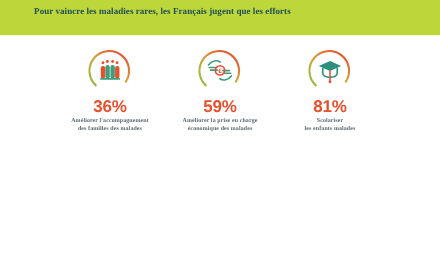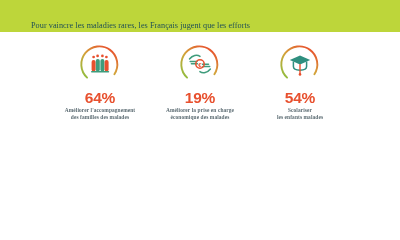--- a/index.html
+++ b/index.html
@@ -25,26 +25,26 @@
     position: absolute;
     left: 0;
     top: 0;
     width: 400px;
     height: 32px;
     background: #bdd63a;
   }
   .header-text {
     position: absolute;
     left: 31px;
-    top: 20px;
+    top: 5px;
     width: 330px;
     color: #1f4f56;
     font-family: "Liberation Serif", serif;
     font-size: 8.2px;
-    font-weight: normal;
+    font-weight: bold;
     line-height: 11.2px;
     letter-spacing: 0.05px;
   }
   .header-line {
     display: block;
     white-space: nowrap;
   }
 
   
   .stats-row {
@@ -137,21 +137,21 @@
           </g>
           <g>
             <rect x="13.6" y="18.0" width="4.0" height="11.4" rx="1.9" fill="#e8502e"></rect>
             <rect x="17.8" y="17.0" width="4.0" height="12.4" rx="1.9" fill="#3f9c7c"></rect>
             <rect x="22.4" y="17.0" width="4.0" height="12.4" rx="1.9" fill="#3f9c7c"></rect>
             <rect x="26.6" y="18.0" width="4.0" height="11.4" rx="1.9" fill="#e8502e"></rect>
           </g>
           <rect x="13.0" y="29.0" width="18.2" height="1.5" rx="0.7" fill="#3f9c7c"></rect>
         </svg>
       </div>
-      <div class="stat-value">64%</div>
+      <div class="stat-value">36%</div>
       <div class="stat-caption">
         <span class="caption-line">Améliorer l'accompagnement</span>
         <span class="caption-line">des familles des malades</span>
       </div>
     </div>
 
     <div class="stat-block">
       <div class="icon-wrap">
         <svg width="44" height="44" viewBox="0 0 44 44">
           <defs>
@@ -165,21 +165,21 @@
           <path d="M 11.5 17.0 C 14.5 13.2 19.0 12.2 22.0 14.4" fill="none" stroke="#3f9c7c" stroke-width="1.5" stroke-linecap="round"></path>
           <path d="M 12.2 19.4 L 19.0 19.4" fill="none" stroke="#3f9c7c" stroke-width="1.5" stroke-linecap="round"></path>
           <path d="M 13.4 21.8 L 19.4 21.8" fill="none" stroke="#3f9c7c" stroke-width="1.5" stroke-linecap="round"></path>
           <path d="M 32.4 27.0 C 29.4 30.8 24.9 31.8 21.9 29.6" fill="none" stroke="#3f9c7c" stroke-width="1.5" stroke-linecap="round"></path>
           <path d="M 31.7 24.6 L 24.9 24.6" fill="none" stroke="#3f9c7c" stroke-width="1.5" stroke-linecap="round"></path>
           <path d="M 30.5 22.2 L 24.5 22.2" fill="none" stroke="#3f9c7c" stroke-width="1.5" stroke-linecap="round"></path>
           <circle cx="22.0" cy="22.0" r="4.2" fill="none" stroke="#e8502e" stroke-width="1.5"></circle>
           <text x="22.0" y="24.6" text-anchor="middle" font-family="Liberation Sans, sans-serif" font-size="6" font-weight="bold" fill="#e8502e">€</text>
         </svg>
       </div>
-      <div class="stat-value">19%</div>
+      <div class="stat-value">59%</div>
       <div class="stat-caption">
         <span class="caption-line">Améliorer la prise en charge</span>
         <span class="caption-line">économique des malades</span>
       </div>
     </div>
 
     <div class="stat-block">
       <div class="icon-wrap">
         <svg width="44" height="44" viewBox="0 0 44 44">
           <defs>
@@ -189,21 +189,21 @@
               <stop offset="100%" stop-color="#e8502e"></stop>
             </linearGradient>
           </defs>
           <path d="M 9.1 35.6 A 18 18 0 1 1 36.4 32.2" fill="none" stroke="url(#ring3)" stroke-width="1.9" stroke-linecap="round"></path>
           <path d="M 22.0 13.4 L 32.2 18.0 L 22.0 22.6 L 11.8 18.0 Z" fill="#2f8f7f"></path>
           <path d="M 15.4 19.6 L 15.4 24.6 C 15.4 26.8 18.4 28.2 22.0 28.2 C 25.6 28.2 28.6 26.8 28.6 24.6 L 28.6 19.6" fill="none" stroke="#2f8f7f" stroke-width="1.5" stroke-linejoin="round"></path>
           <line x1="22.0" y1="22.6" x2="22.0" y2="32.0" stroke="#e8502e" stroke-width="1.4" stroke-linecap="round"></line>
           <circle cx="22.0" cy="32.4" r="1.3" fill="#e8502e"></circle>
         </svg>
       </div>
-      <div class="stat-value">54%</div>
+      <div class="stat-value">81%</div>
       <div class="stat-caption">
         <span class="caption-line">Scolariser</span>
         <span class="caption-line">les enfants malades</span>
       </div>
     </div>
 
   </div>
 </div>
 
 </body></html>

